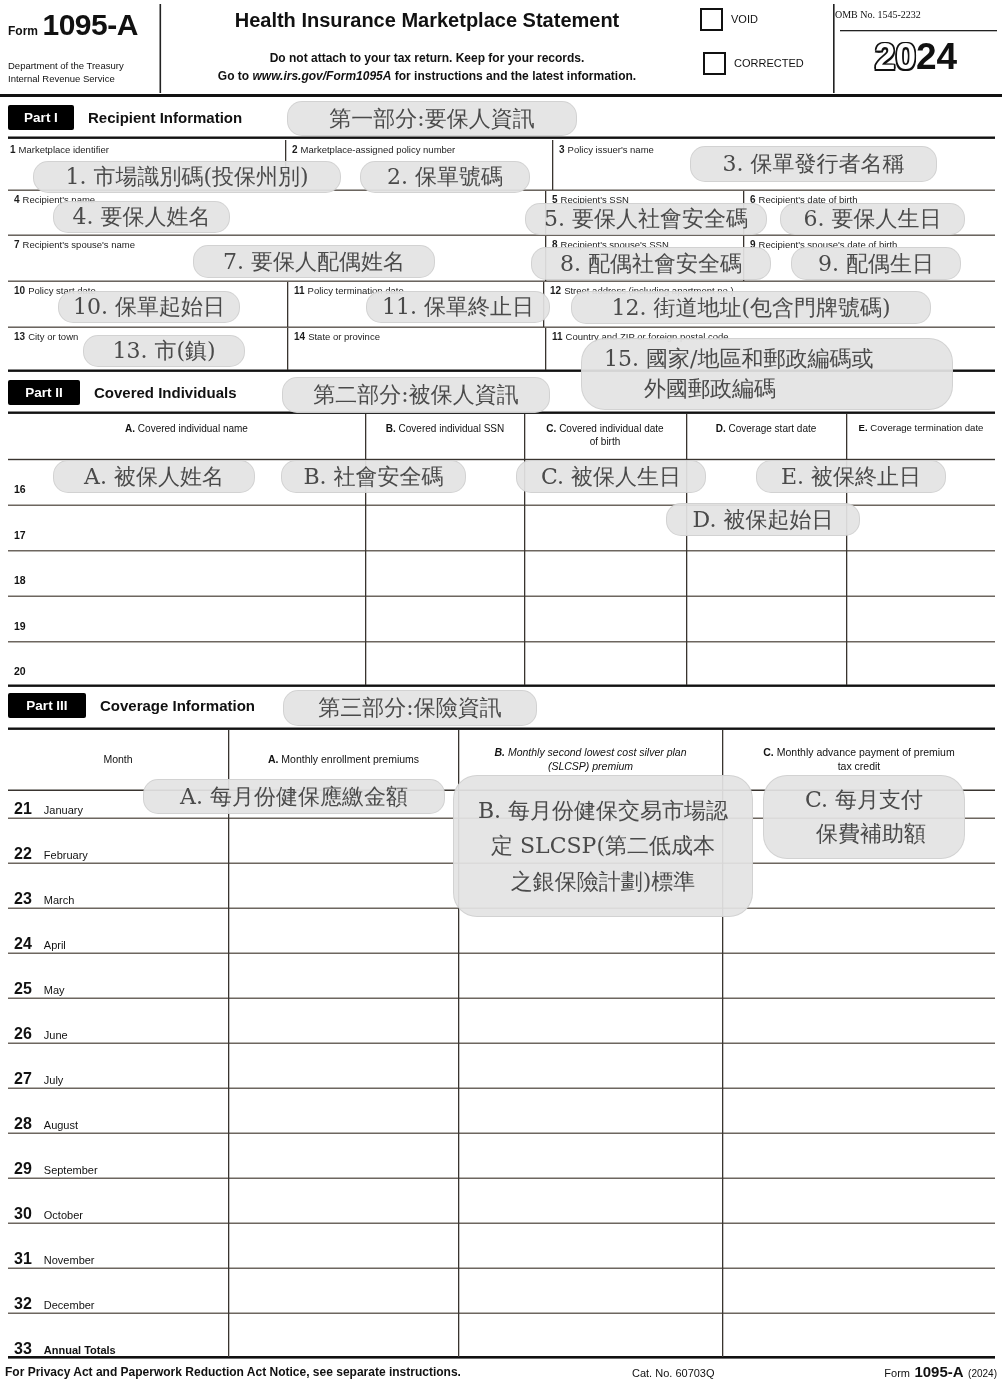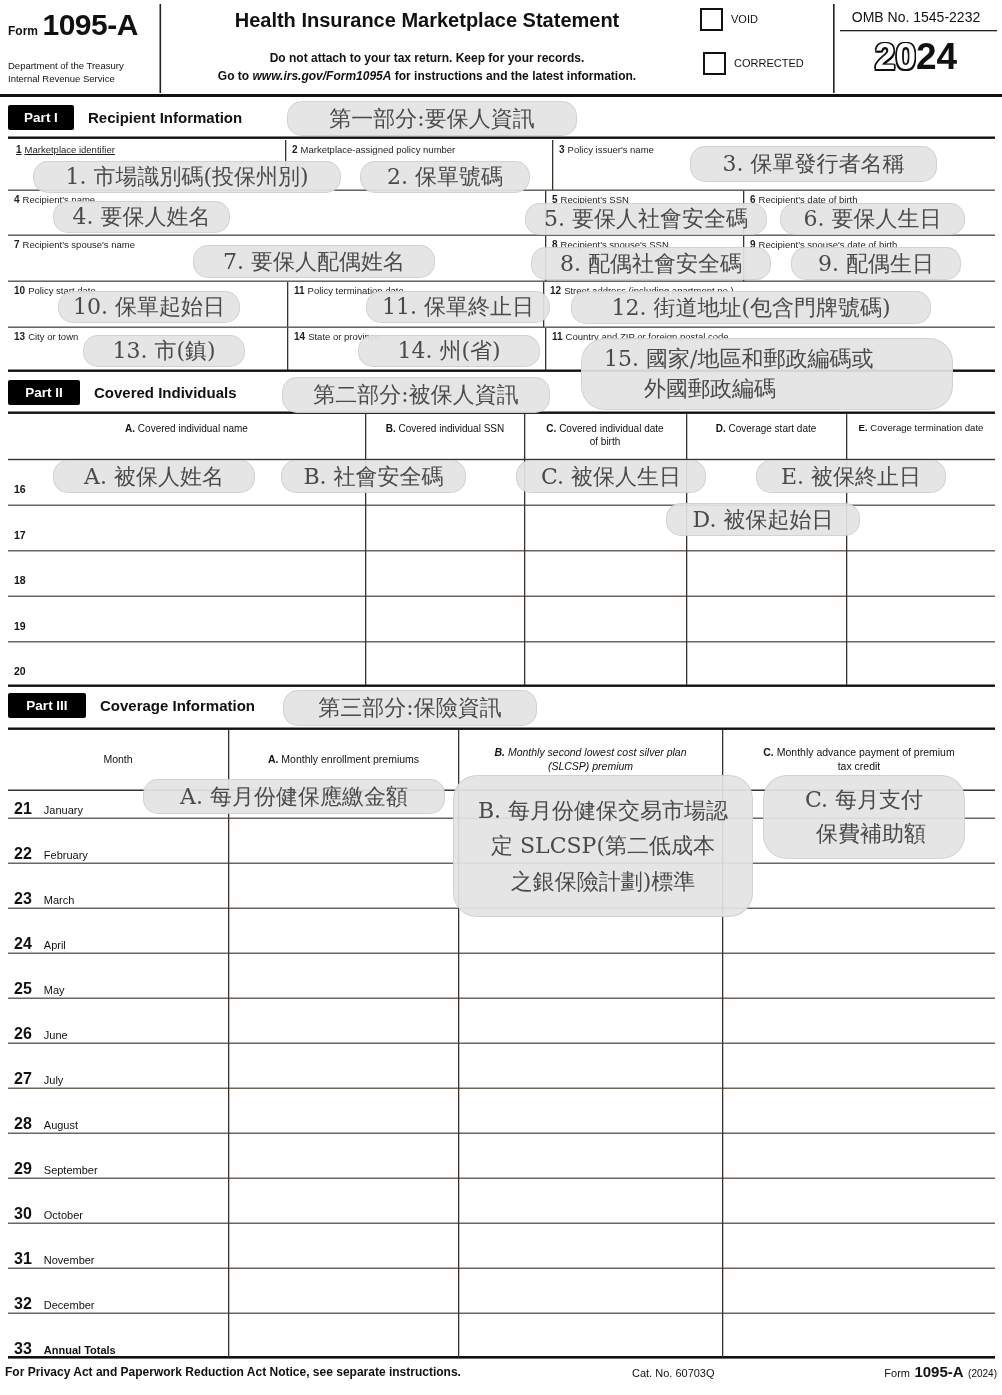--- a/index.html
+++ b/index.html
@@ -101,30 +101,30 @@
   <div class="txt" style="left:166px;top:51px;width:522px;text-align:center;font-size:12px;font-weight:bold;">Do not attach to your tax return. Keep for your records.</div>
   <div class="txt" style="left:166px;top:69px;width:522px;text-align:center;font-size:12px;font-weight:bold;">
     <span>Go to </span><i>www.irs.gov/Form1095A</i><span> for instructions and the latest information.</span>
   </div>
 
   <div class="cb" style="left:700px;top:8px;"></div>
   <div class="txt" style="left:731px;top:13px;font-size:11px;">VOID</div>
   <div class="cb" style="left:703px;top:52px;"></div>
   <div class="txt" style="left:734px;top:57px;font-size:11px;">CORRECTED</div>
 
-  <div class="txt" style="left:835px;top:9px;width:162px;text-align:center;font-size:14px;">OMB No. 1545-2232</div>
+  <div class="txt" style="left:835px;top:9px;width:162px;text-align:left;font-size:10px;font-family:Liberation Serif, serif;">OMB No. 1545-2232</div>
   <div class="txt" style="left:835px;top:36px;width:162px;text-align:center;font-size:37px;font-weight:bold;">
     <span class="yr-outline">20</span><span>24</span>
   </div>
 
   <div class="pbox" style="left:8px;top:105px;width:66px;height:25px;">Part I</div>
   <div class="ptitle" style="left:88px;top:109px;">Recipient Information</div>
   <div class="zh" style="left:287px;top:101px;width:288px;height:33px;">第一部分:要保人資訊</div>
 
-  <div class="lbl" style="left:16px;top:144px;text-decoration:underline;"><b>1</b><span>Marketplace identifier</span></div>
+  <div class="lbl" style="left:10px;top:144px;"><b>1</b><span>Marketplace identifier</span></div>
   <div class="lbl" style="left:292px;top:144px;"><b>2</b><span>Marketplace-assigned policy number</span></div>
   <div class="lbl" style="left:559px;top:144px;"><b>3</b><span>Policy issuer's name</span></div>
   <div class="lbl" style="left:14px;top:194px;"><b>4</b><span>Recipient's name</span></div>
   <div class="lbl" style="left:552px;top:194px;"><b>5</b><span>Recipient's SSN</span></div>
   <div class="lbl" style="left:750px;top:194px;"><b>6</b><span>Recipient's date of birth</span></div>
   <div class="lbl" style="left:14px;top:239px;"><b>7</b><span>Recipient's spouse's name</span></div>
   <div class="lbl" style="left:552px;top:239px;"><b>8</b><span>Recipient's spouse's SSN</span></div>
   <div class="lbl" style="left:750px;top:239px;"><b>9</b><span>Recipient's spouse's date of birth</span></div>
   <div class="lbl" style="left:14px;top:285px;"><b>10</b><span>Policy start date</span></div>
   <div class="lbl" style="left:294px;top:285px;"><b>11</b><span>Policy termination date</span></div>
@@ -139,21 +139,20 @@
   <div class="zh" style="left:53px;top:201px;width:175px;height:30px;">4. 要保人姓名</div>
   <div class="zh" style="left:525px;top:203px;width:240px;height:30px;">5. 要保人社會安全碼</div>
   <div class="zh" style="left:780px;top:203px;width:183px;height:30px;">6. 要保人生日</div>
   <div class="zh" style="left:193px;top:245px;width:240px;height:31px;">7. 要保人配偶姓名</div>
   <div class="zh" style="left:531px;top:247px;width:238px;height:31px;">8. 配偶社會安全碼</div>
   <div class="zh" style="left:791px;top:247px;width:168px;height:31px;">9. 配偶生日</div>
   <div class="zh" style="left:58px;top:291px;width:180px;height:30px;">10. 保單起始日</div>
   <div class="zh" style="left:366px;top:291px;width:182px;height:30px;">11. 保單終止日</div>
   <div class="zh" style="left:571px;top:291px;width:358px;height:31px;">12. 街道地址(包含門牌號碼)</div>
   <div class="zh" style="left:83px;top:335px;width:160px;height:30px;">13. 市(鎮)</div>
-  <div class="zh" style="left:358px;top:335px;width:180px;height:30px;">14. 州(省)</div>
   <div class="zh multi" style="left:581px;top:338px;width:372px;height:72px;align-items:flex-start;padding-left:22px;box-sizing:border-box;text-align:left;">
     <div>15. 國家/地區和郵政編碼或</div>
     <div style="margin-left:40px;">外國郵政編碼</div>
   </div>
 
   <div class="pbox" style="left:8px;top:380px;width:72px;height:25px;">Part II</div>
   <div class="ptitle" style="left:94px;top:384px;">Covered Individuals</div>
   <div class="zh" style="left:282px;top:377px;width:266px;height:34px;">第二部分:被保人資訊</div>
 
   <div class="th2" style="left:8px;top:417px;width:357px;"><b>A.</b> <span>Covered individual name</span></div>

